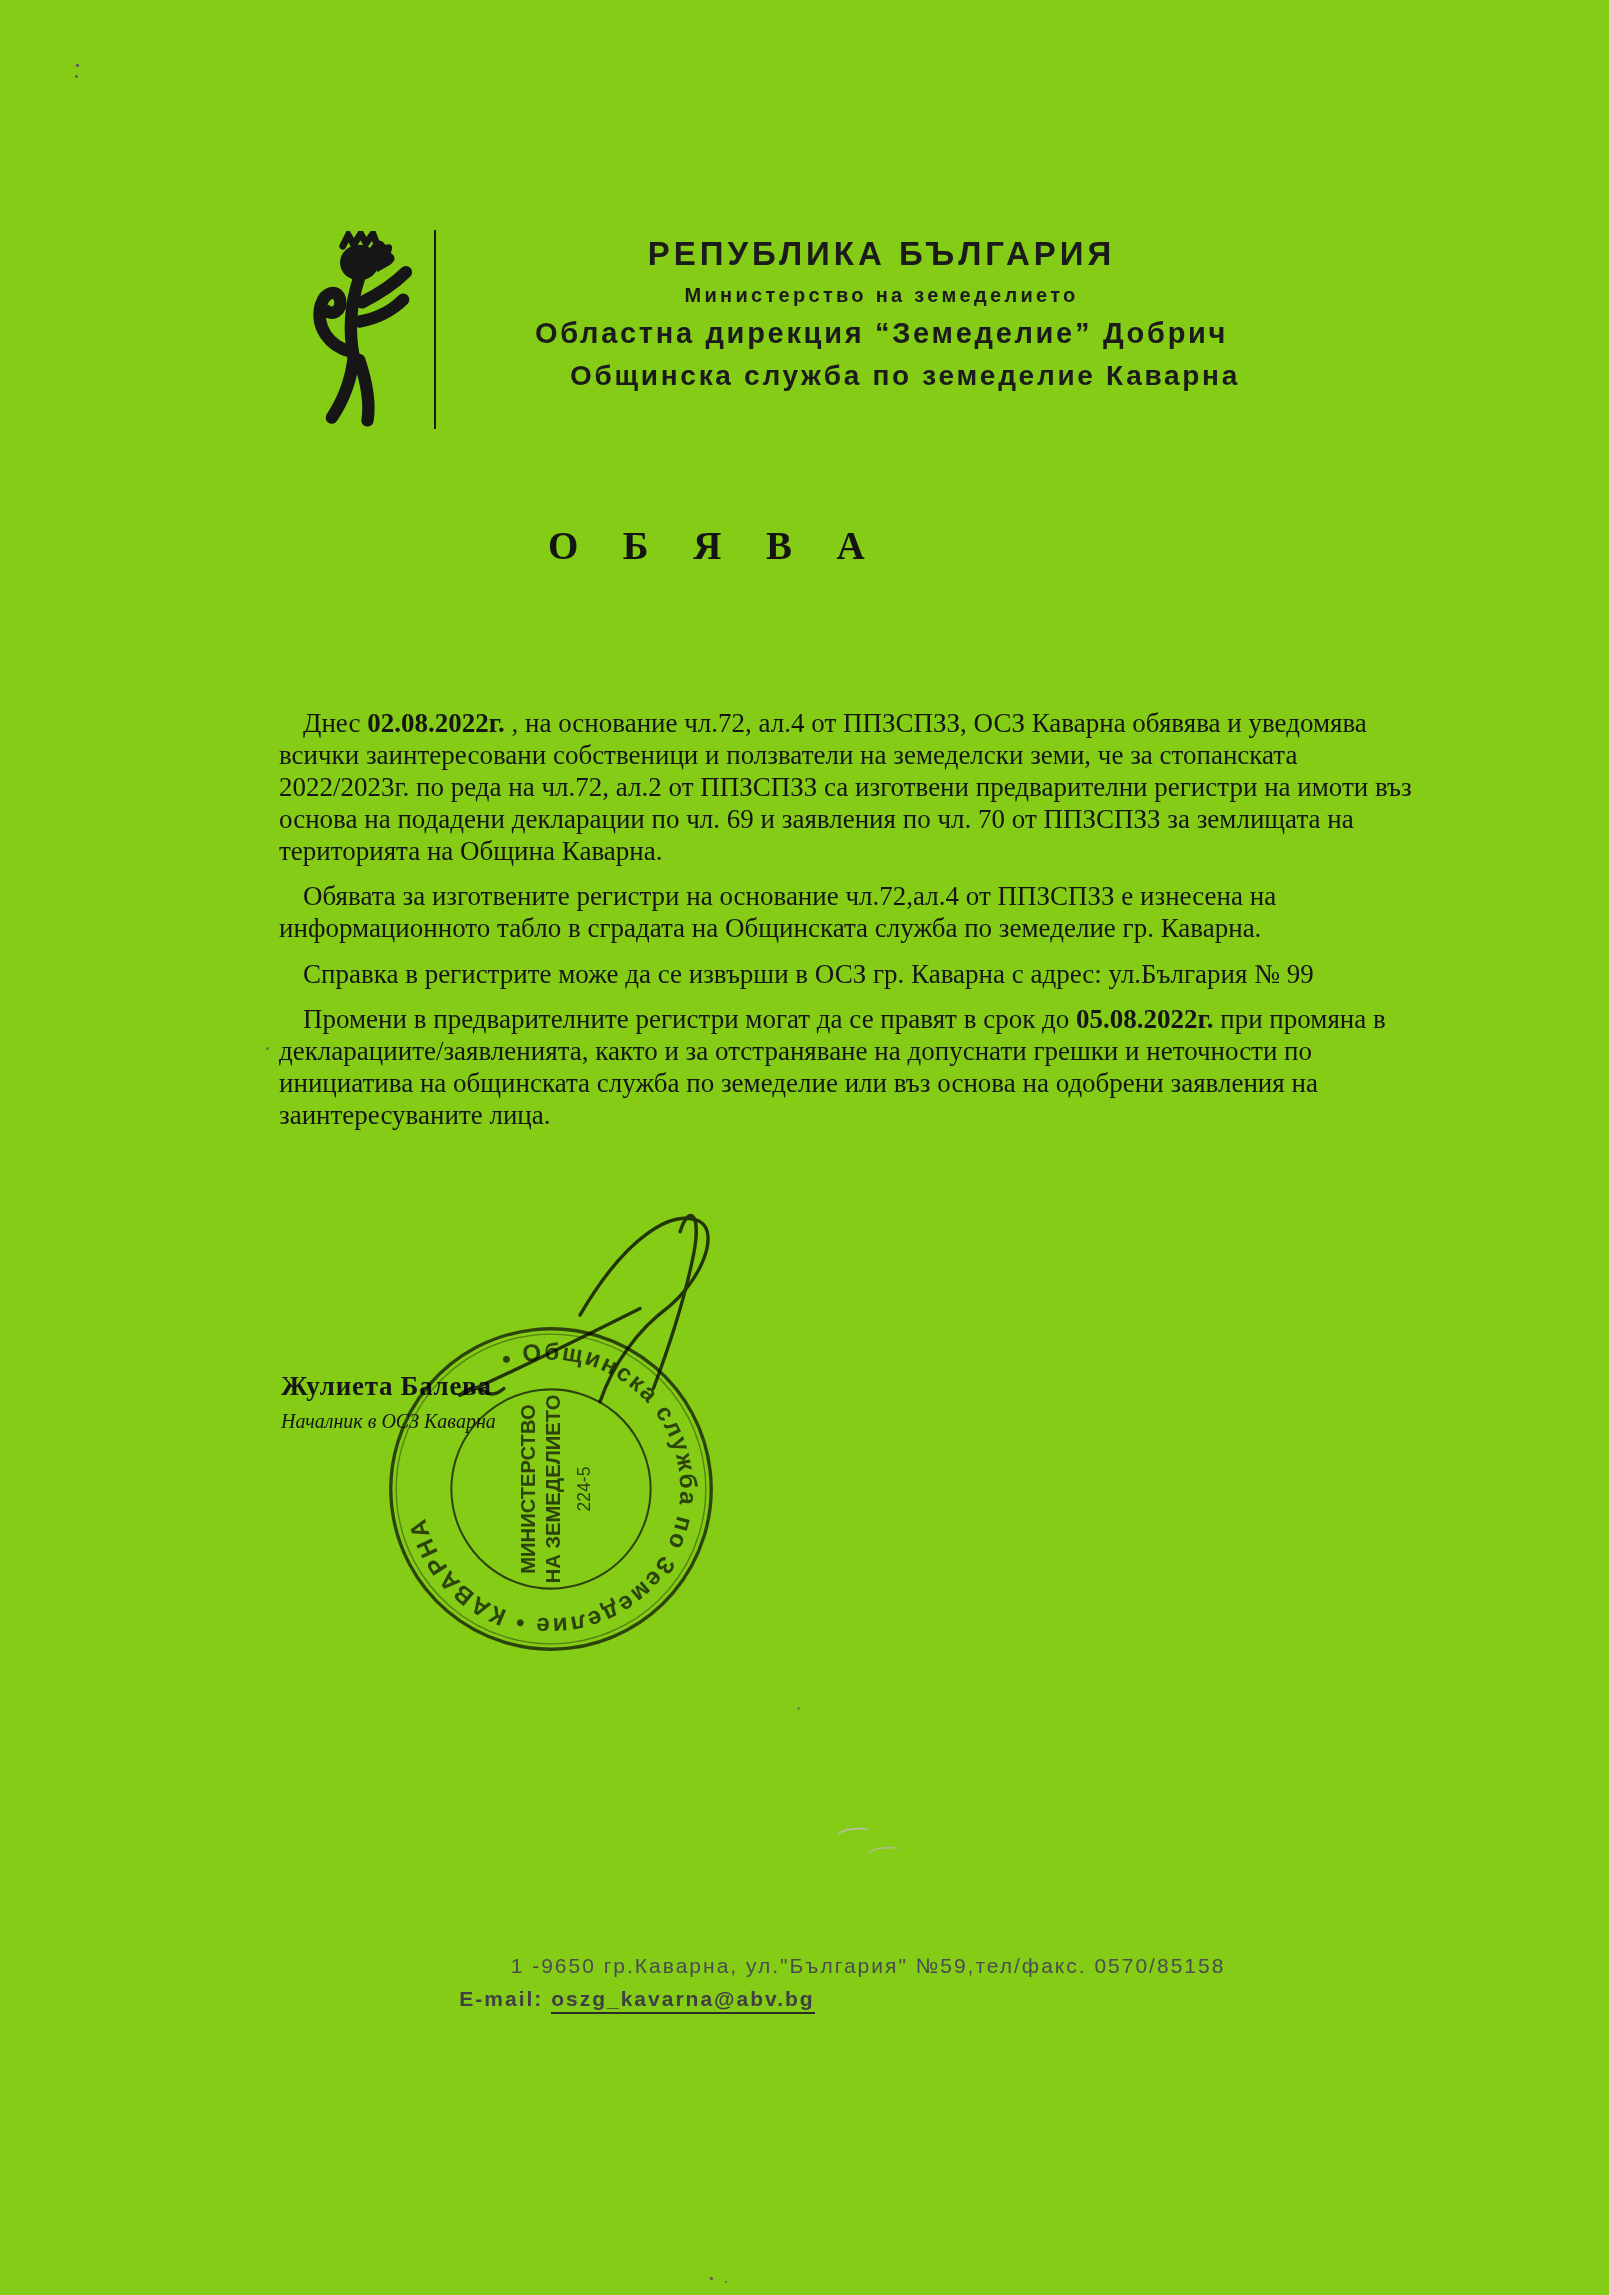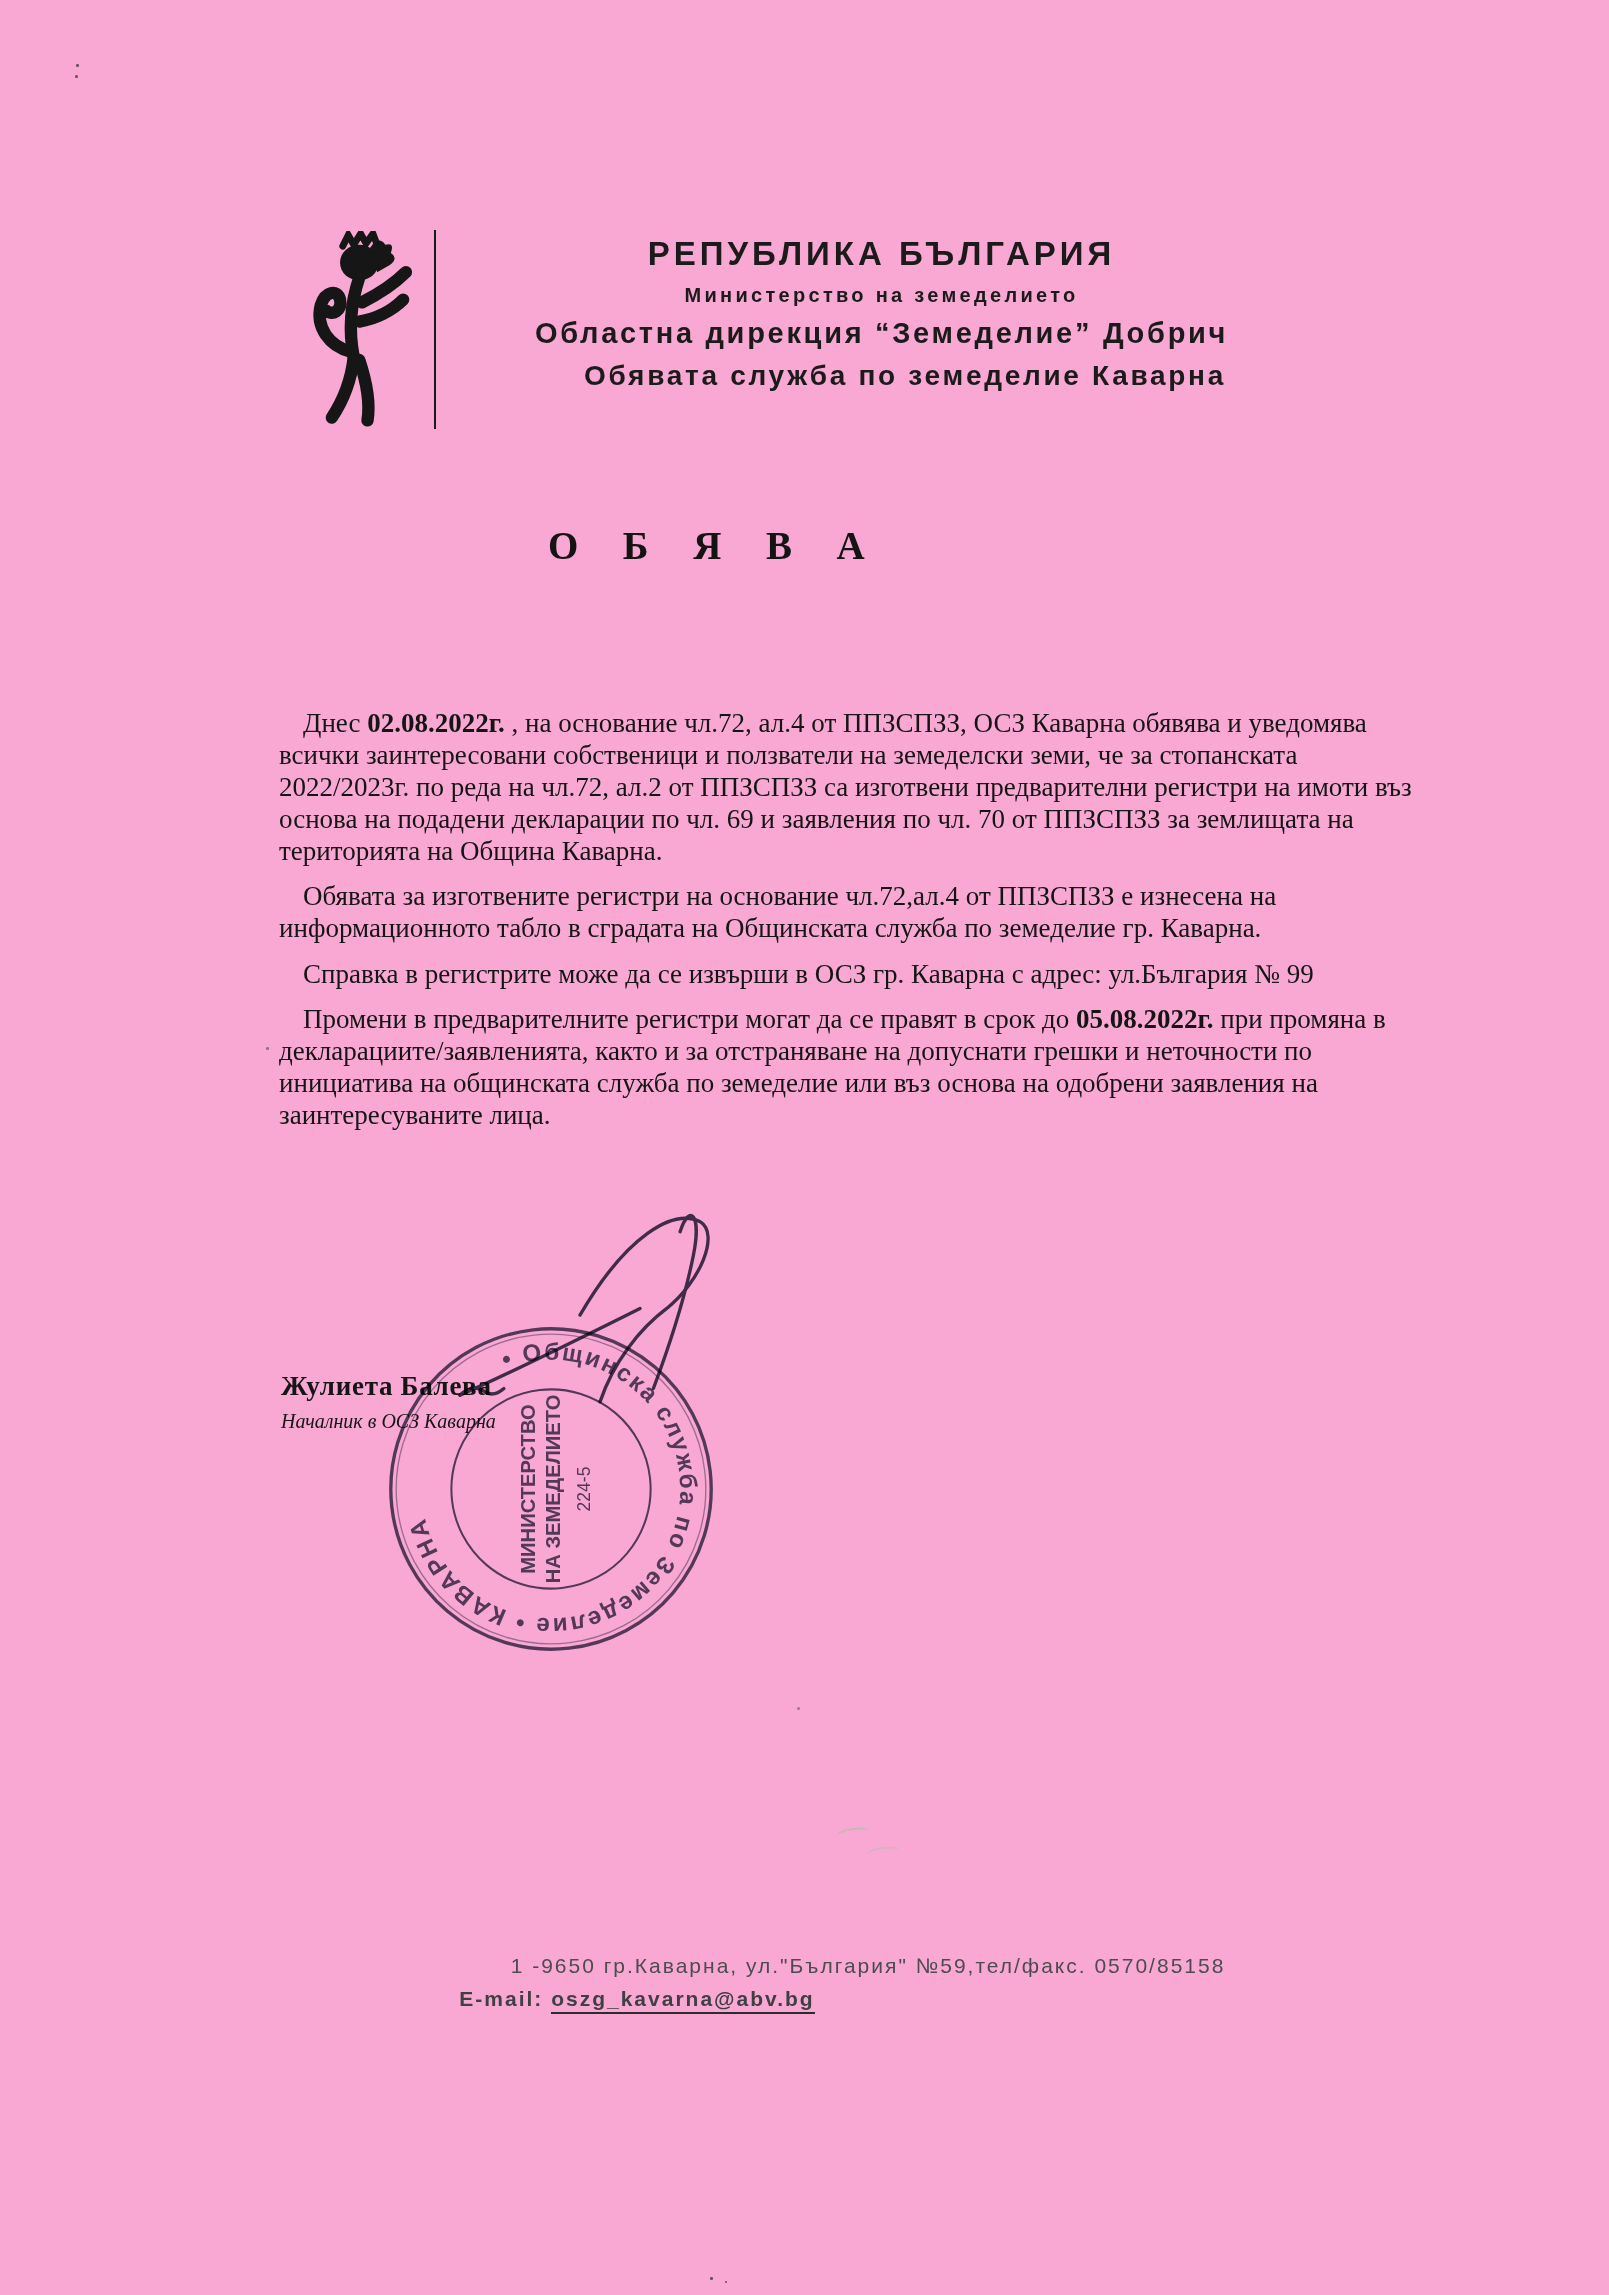--- a/index.html
+++ b/index.html
@@ -1,19 +1,19 @@
 <!DOCTYPE html>
 <html style="font-size:10.7px"><head>
 <meta charset="utf-8">
 <style>
   html,body{margin:0;padding:0;background:#fbfbf9;}
   .page{
     position:relative;
     width:1610px;height:2295px;
-    background:#f9a8d4;
+    background:#84cc16;
     overflow:hidden;
     font-family:"Liberation Serif", serif;
     color:#161616;
   }
 
   
   .coat{position:absolute;left:287px;top:231px;width:139px;height:199px;}
   .logo-divider{position:absolute;left:434px;top:230px;width:2px;height:199px;background:#1b1b1b;}
   .header-text{
     position:absolute;left:444px;top:235px;width:875px;
@@ -117,21 +117,21 @@
         <path d="M46 88 C 30 84 20 70 24 54 C 27 44 36 42 38 50 C 40 58 32 62 28 58"></path>
       </g>
     </svg>
   </div>
   <div class="logo-divider"></div>
 
   <div class="header-text">
     <div class="h-country">РЕПУБЛИКА БЪЛГАРИЯ</div>
     <div class="h-ministry">Министерство на земеделието</div>
     <div class="h-directorate">Областна дирекция “Земеделие” Добрич</div>
-    <div class="h-service">Обявата служба по земеделие Каварна</div>
+    <div class="h-service">Общинска служба по земеделие Каварна</div>
   </div>
 
   <div class="doc-title">О Б Я В А</div>
 
   <div class="body-text">
     <p><span>Днес </span><b>02.08.2022г.</b><span> , на основание чл.72, ал.4 от ППЗСПЗЗ, ОСЗ Каварна обявява и уведомява всички заинтересовани собственици и ползватели на земеделски земи, че за стопанската 2022/2023г. по реда на чл.72, ал.2 от ППЗСПЗЗ са изготвени предварителни регистри на имоти въз основа на подадени декларации по чл. 69 и заявления по чл. 70 от ППЗСПЗЗ за землищата на територията на Община Каварна.</span></p>
     <p>Обявата за изготвените регистри на основание чл.72,ал.4 от ППЗСПЗЗ е изнесена на информационното табло в сградата на Общинската служба по земеделие гр. Каварна.</p>
     <p>Справка в регистрите може да се извърши в ОСЗ гр. Каварна с адрес: ул.България № 99</p>
     <p><span>Промени в предварителните регистри могат да се правят в срок до </span><b>05.08.2022г.</b><span> при промяна в декларациите/заявленията, както и за отстраняване на допуснати грешки и неточности по инициатива на общинската служба по земеделие или въз основа на одобрени заявления на заинтересуваните лица.</span></p>
   </div>

